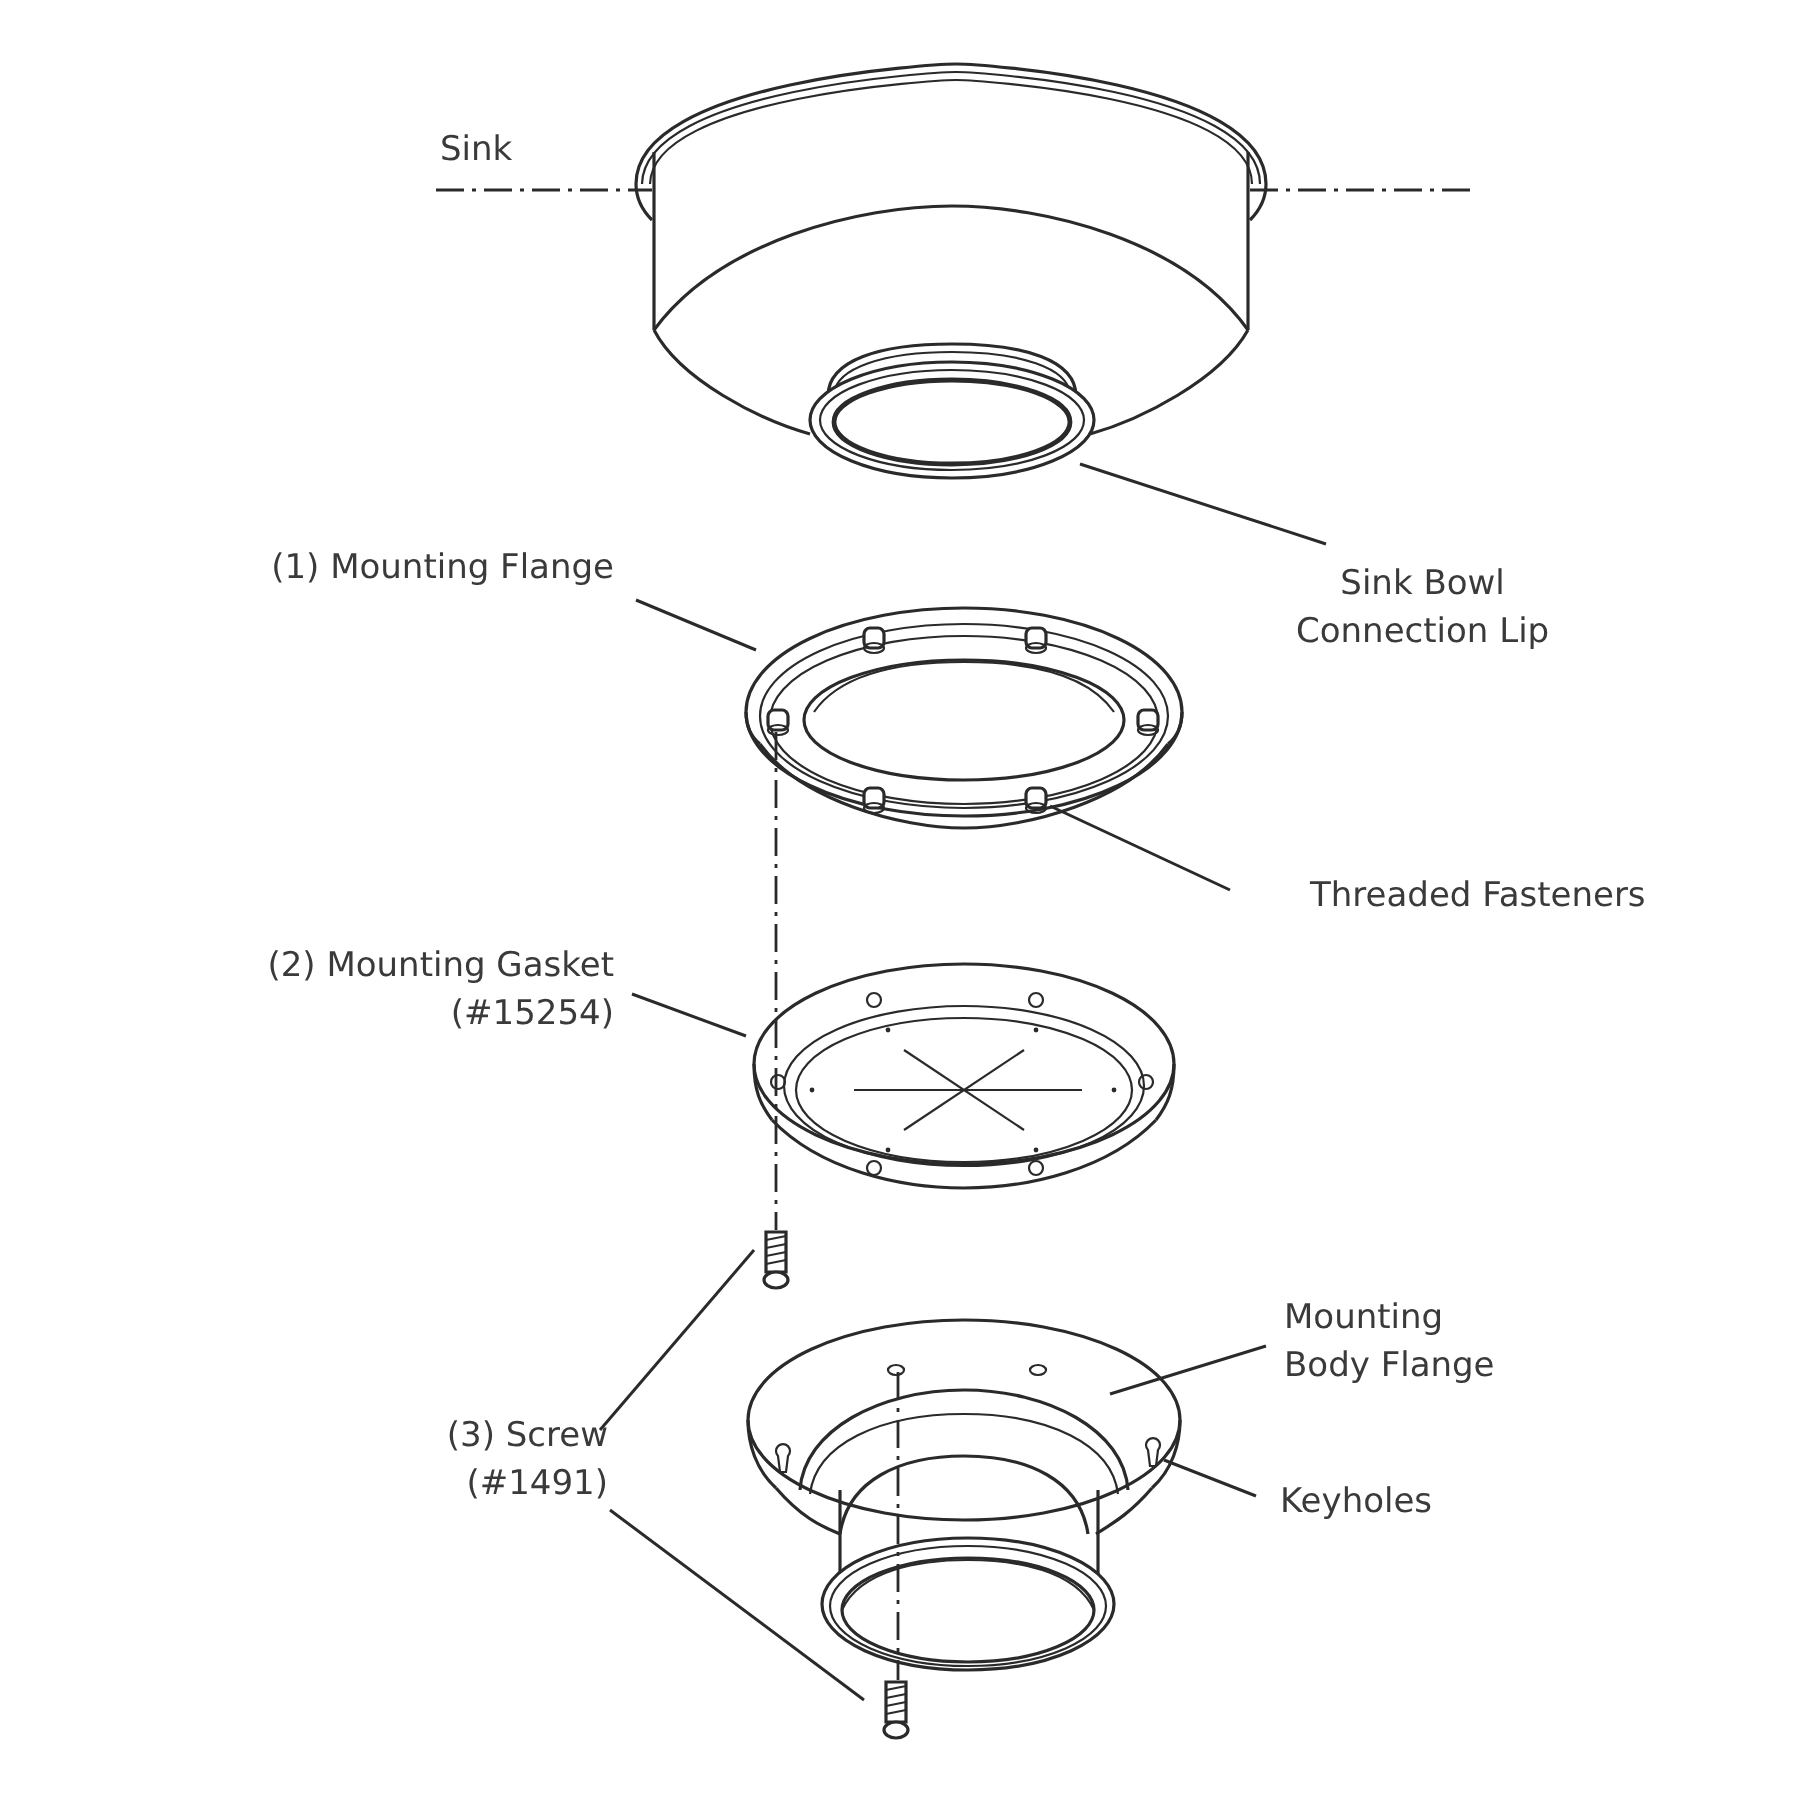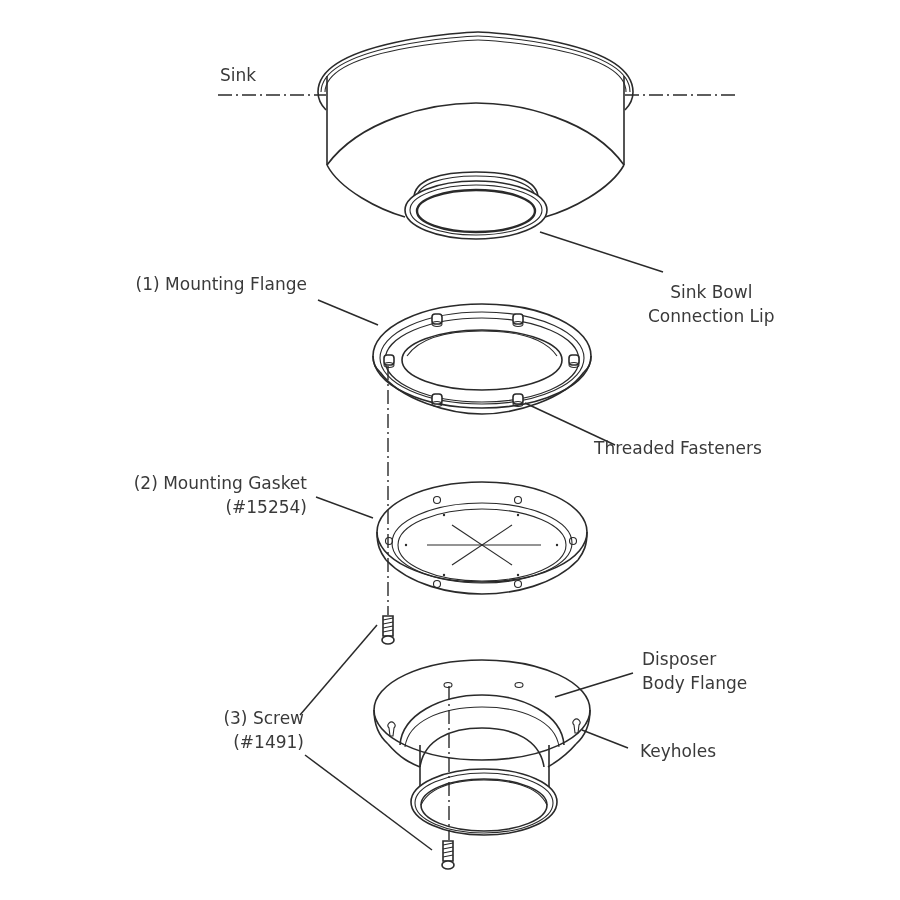--- a/index.html
+++ b/index.html
@@ -203,31 +203,31 @@
 
 <div class="label" style="left:648px; top:256px; text-align:center;margin-top:24px;">
   <span>Sink Bowl</span>
   <span>Connection Lip</span>
 </div>
 
 <div class="label right" style="right:593px; top:272px;">
   <span>(1) Mounting Flange</span>
 </div>
 
-<div class="label" style="left:594px; top:436px;">
+<div class="label" style="left:655px; top:436px;">
   <span>Threaded Fasteners</span>
 </div>
 
 <div class="label right" style="right:593px; top:471px;">
   <span>(2) Mounting Gasket</span>
   <span>(#15254)</span>
 </div>
 
 <div class="label" style="left:642px; top:647px;">
-  <span>Disposer</span>
+  <span>Mounting</span>
   <span>Body Flange</span>
 </div>
 
 <div class="label" style="left:640px; top:739px;">
   <span>Keyholes</span>
 </div>
 
 <div class="label right" style="right:596px; top:706px;">
   <span>(3) Screw</span>
   <span>(#1491)</span>

